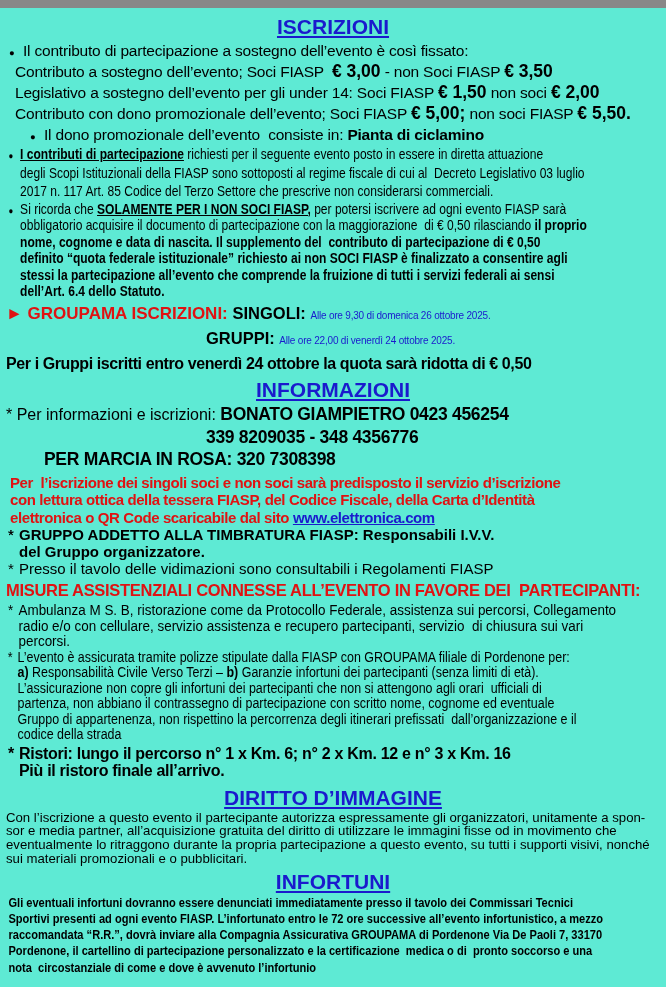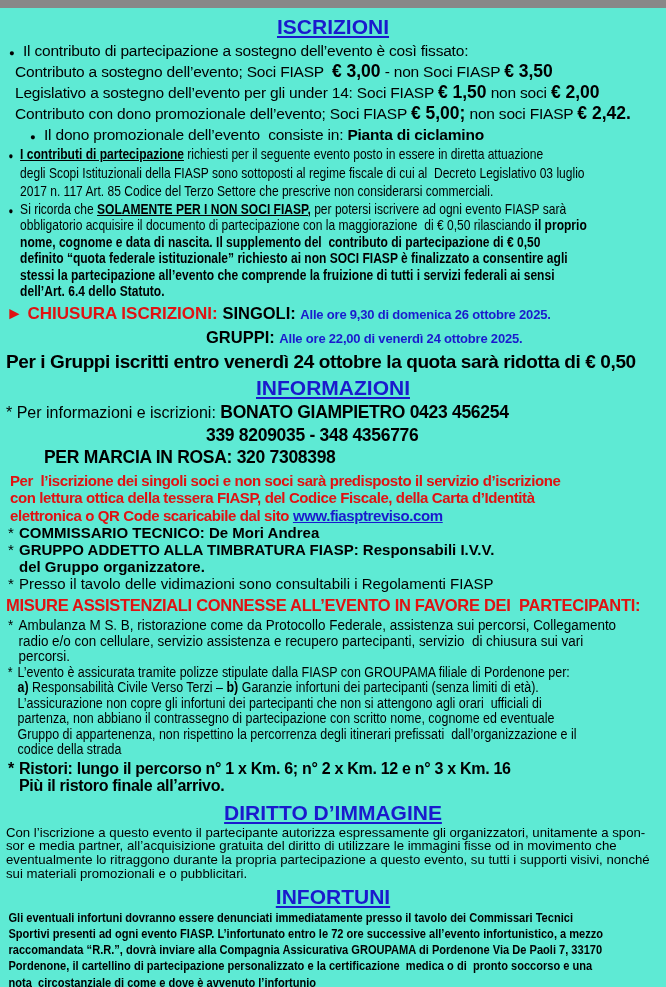--- a/index.html
+++ b/index.html
@@ -24,23 +24,23 @@
   .s3 { font-size:14.5px; line-height:16.5px; }
   .cnd83 { transform:scaleX(0.83); transform-origin:0 0; width:120.5%; }
   .cnd89 { transform:scaleX(0.89); transform-origin:0 0; width:112.4%; }
   .cnd96 { transform:scaleX(0.96); transform-origin:0 0; width:104.2%; }
   .cnd82 { transform:scaleX(0.82); transform-origin:0 0; width:122%; }
   .b  { font-weight:bold; }
   .bu { font-weight:bold; text-decoration:underline; }
   .chrow { white-space:pre; line-height:23px; margin-top:2px; }
   .chlabel { color:var(--red); font-weight:bold; font-size:17px; }
   .sglabel { font-weight:bold; font-size:16.5px; }
-  .date { color:var(--blue); font-weight:bold; font-size:13px; letter-spacing:-0.2px; }
+  .date { color:var(--blue); font-weight:normal; font-size:10px; letter-spacing:-0.2px; }
   .chrow2 { margin-left:200px; margin-top:0; line-height:22px; }
-  .note { font-weight:bold; font-size:19px; letter-spacing:-0.4px; line-height:24px; white-space:pre; }
+  .note { font-weight:bold; font-size:16px; letter-spacing:-0.4px; line-height:24px; white-space:pre; }
   .contact { font-size:16px; line-height:23px; white-space:pre; }
   .bbig { font-weight:bold; font-size:17.5px; letter-spacing:-0.3px; }
   .phones { margin-left:200px; line-height:22px; white-space:pre; }
   .marcia { margin-left:38px; line-height:23px; white-space:pre; }
   .rednote { font-weight:bold; font-size:15px; line-height:17.5px; letter-spacing:-0.4px; padding-left:4px; margin-top:3px; }
   .redu { color:var(--red); }
   .lnk { color:var(--blue); text-decoration:underline; cursor:pointer; }
   .s4 { font-size:15px; line-height:17px; }
   .misure { color:var(--red); font-weight:bold; font-size:16.5px; line-height:20px; letter-spacing:-0.3px; white-space:pre; margin-top:3px; }
   .s5 { font-size:14px; line-height:15.5px; margin-top:3px; }
@@ -53,51 +53,51 @@
 <body>
 
 <div class="page">
 
   <h2 class="hd"><span class="hd-t">ISCRIZIONI</span></h2>
 
   <div class="p bullet s1"><span class="mk">●</span><span><span>Il contributo di partecipazione a sostegno dell’evento è così fissato:</span></span></div>
 
   <div class="p fees s1"><span><span>Contributo a sostegno dell’evento; Soci FIASP  </span><span class="eur">€ 3,00</span><span> - non Soci FIASP </span><span class="eur">€ 3,50</span></span></div>
   <div class="p fees s1"><span><span>Legislativo a sostegno dell’evento per gli under 14: Soci FIASP </span><span class="eur">€ 1,50</span><span> non soci </span><span class="eur">€ 2,00</span></span></div>
-  <div class="p fees s1"><span><span>Contributo con dono promozionale dell’evento; Soci FIASP </span><span class="eur">€ 5,00;</span><span> non soci FIASP </span><span class="eur">€ 2,42.</span></span></div>
+  <div class="p fees s1"><span><span>Contributo con dono promozionale dell’evento; Soci FIASP </span><span class="eur">€ 5,00;</span><span> non soci FIASP </span><span class="eur">€ 5,50.</span></span></div>
 
   <div class="p bullet sub s1"><span class="mk">●</span><span><span>Il dono promozionale dell’evento  consiste in: </span><span class="b">Pianta di ciclamino</span></span></div>
 
   <div class="p bullet s2 cnd83"><span class="mk">●</span><span><span class="bu">I contributi di partecipazione</span><span> richiesti per il seguente evento posto in essere in diretta attuazione
 degli Scopi Istituzionali della FIASP sono sottoposti al regime fiscale di cui al  Decreto Legislativo 03 luglio
 2017 n. 117 Art. 85 Codice del Terzo Settore che prescrive non considerarsi commerciali.</span></span></div>
 
   <div class="p bullet s3 cnd83"><span class="mk">●</span><span><span>Si ricorda che </span><span class="bu">SOLAMENTE PER I NON SOCI FIASP,</span><span> per potersi iscrivere ad ogni evento FIASP sarà
 obbligatorio acquisire il documento di partecipazione con la maggiorazione  di € 0,50 rilasciando </span><span class="b">il proprio
 nome, cognome e data di nascita. Il supplemento del  contributo di partecipazione di € 0,50
 definito “quota federale istituzionale” richiesto ai non SOCI FIASP è finalizzato a consentire agli
 stessi la partecipazione all’evento che comprende la fruizione di tutti i servizi federali ai sensi
 dell’Art. 6.4 dello Statuto.</span></span></div>
 
-  <div class="p chrow"><span class="chlabel">► CHIUSURA ISCRIZIONI: </span><span class="sglabel">SINGOLI: </span><span class="date">Alle ore 9,30 di domenica 26 ottobre 2025.</span></div>
+  <div class="p chrow"><span class="chlabel">► GROUPAMA ISCRIZIONI: </span><span class="sglabel">SINGOLI: </span><span class="date">Alle ore 9,30 di domenica 26 ottobre 2025.</span></div>
   <div class="p chrow chrow2"><span class="sglabel">GRUPPI: </span><span class="date">Alle ore 22,00 di venerdì 24 ottobre 2025.</span></div>
 
   <div class="p note">Per i Gruppi iscritti entro venerdì 24 ottobre la quota sarà ridotta di € 0,50</div>
 
   <h2 class="hd"><span class="hd-t">INFORMAZIONI</span></h2>
 
   <div class="p contact"><span><span>* Per informazioni e iscrizioni: </span><span class="bbig">BONATO GIAMPIETRO 0423 456254</span></span></div>
   <div class="p phones bbig">339 8209035 - 348 4356776</div>
   <div class="p marcia bbig">PER MARCIA IN ROSA: 320 7308398</div>
 
   <div class="p rednote"><span><span class="redu">Per  l’iscrizione dei singoli soci e non soci sarà predisposto il servizio d’iscrizione
 con lettura ottica della tessera FIASP, del Codice Fiscale, della Carta d’Identità
-elettronica o QR Code scaricabile dal sito </span><span class="lnk b">www.fiasptreviso.com</span></span></div>
+elettronica o QR Code scaricabile dal sito </span><span class="lnk b">www.elettronica.com</span></span></div>
 
-  <div class="p star s4"><span class="mk">*</span><span><span class="b">COMMISSARIO TECNICO: De Mori Andrea</span></span></div>
+  <div class="p star s4"><span class="mk">*</span></div>
   <div class="p star s4"><span class="mk">*</span><span><span class="b">GRUPPO ADDETTO ALLA TIMBRATURA FIASP: Responsabili I.V.V.
 del Gruppo organizzatore.</span></span></div>
   <div class="p star s4"><span class="mk">*</span><span><span>Presso il tavolo delle vidimazioni sono consultabili i Regolamenti FIASP</span></span></div>
 
 
   <div class="p misure">MISURE ASSISTENZIALI CONNESSE ALL’EVENTO IN FAVORE DEI  PARTECIPANTI:</div>
 
   <div class="p star s5 cnd96"><span class="mk">*</span><span><span>Ambulanza M S. B, ristorazione come da Protocollo Federale, assistenza sui percorsi, Collegamento
 radio e/o con cellulare, servizio assistenza e recupero partecipanti, servizio  di chiusura sui vari
 percorsi.</span></span></div>

